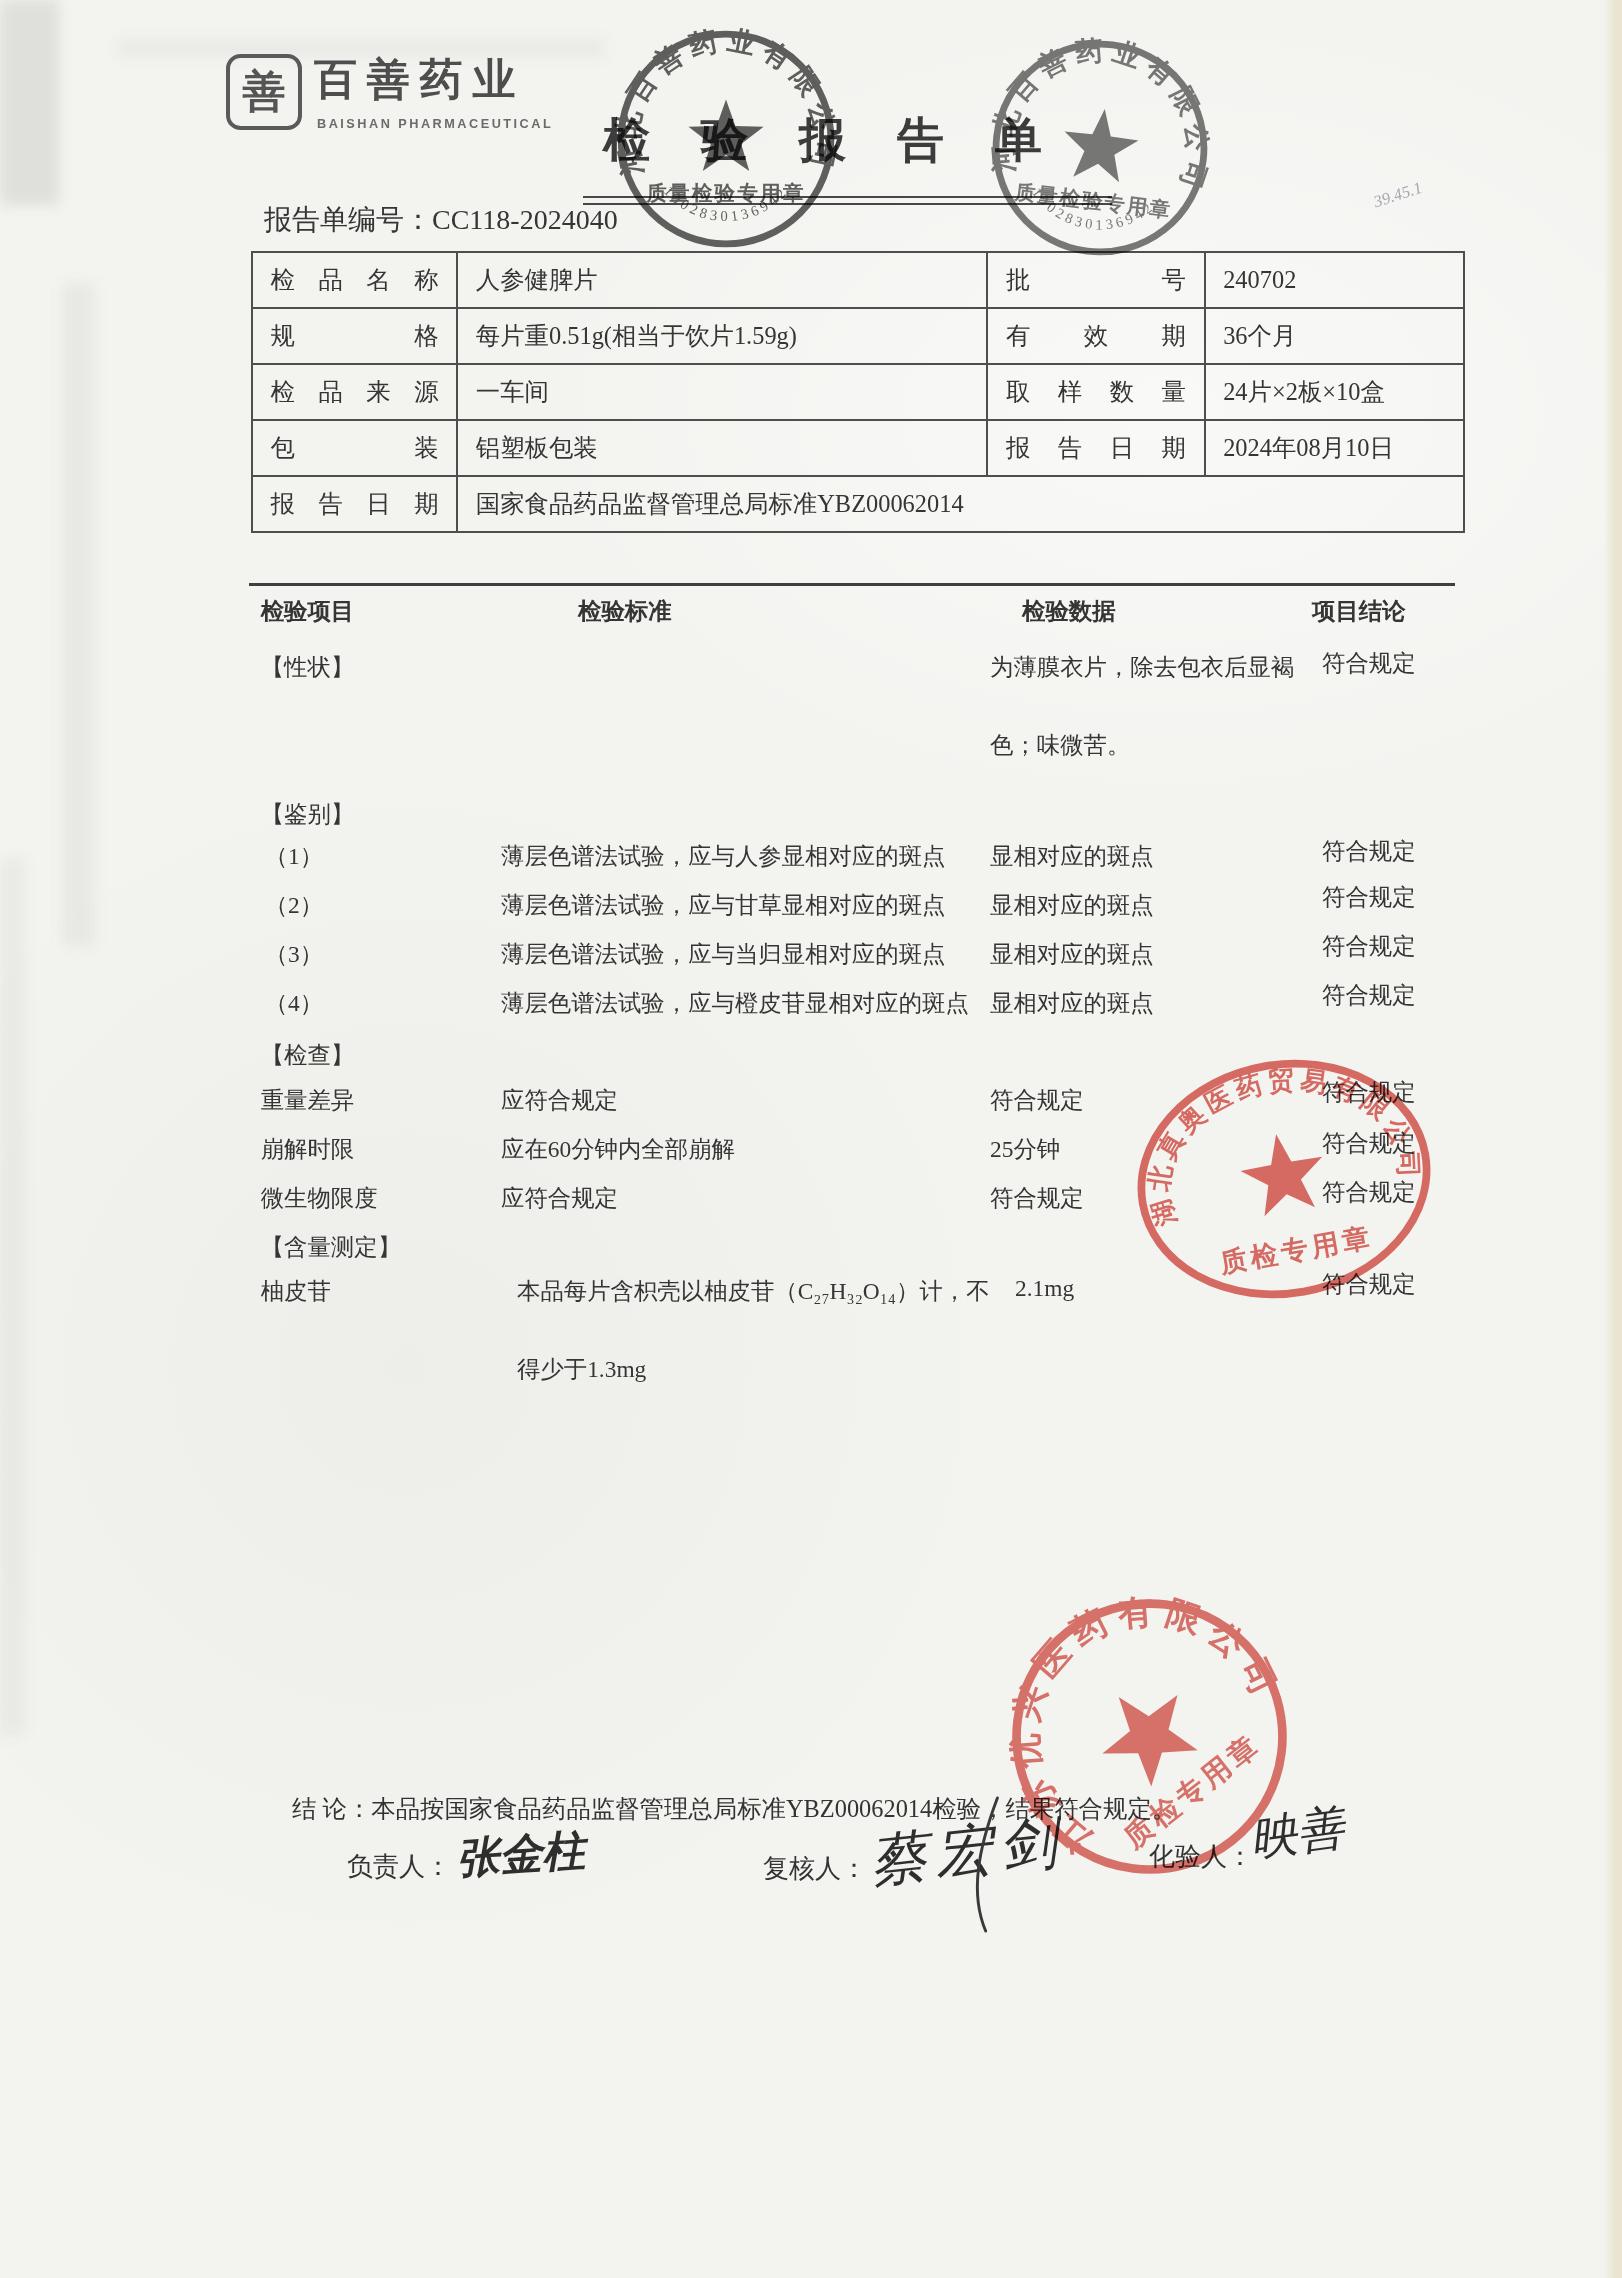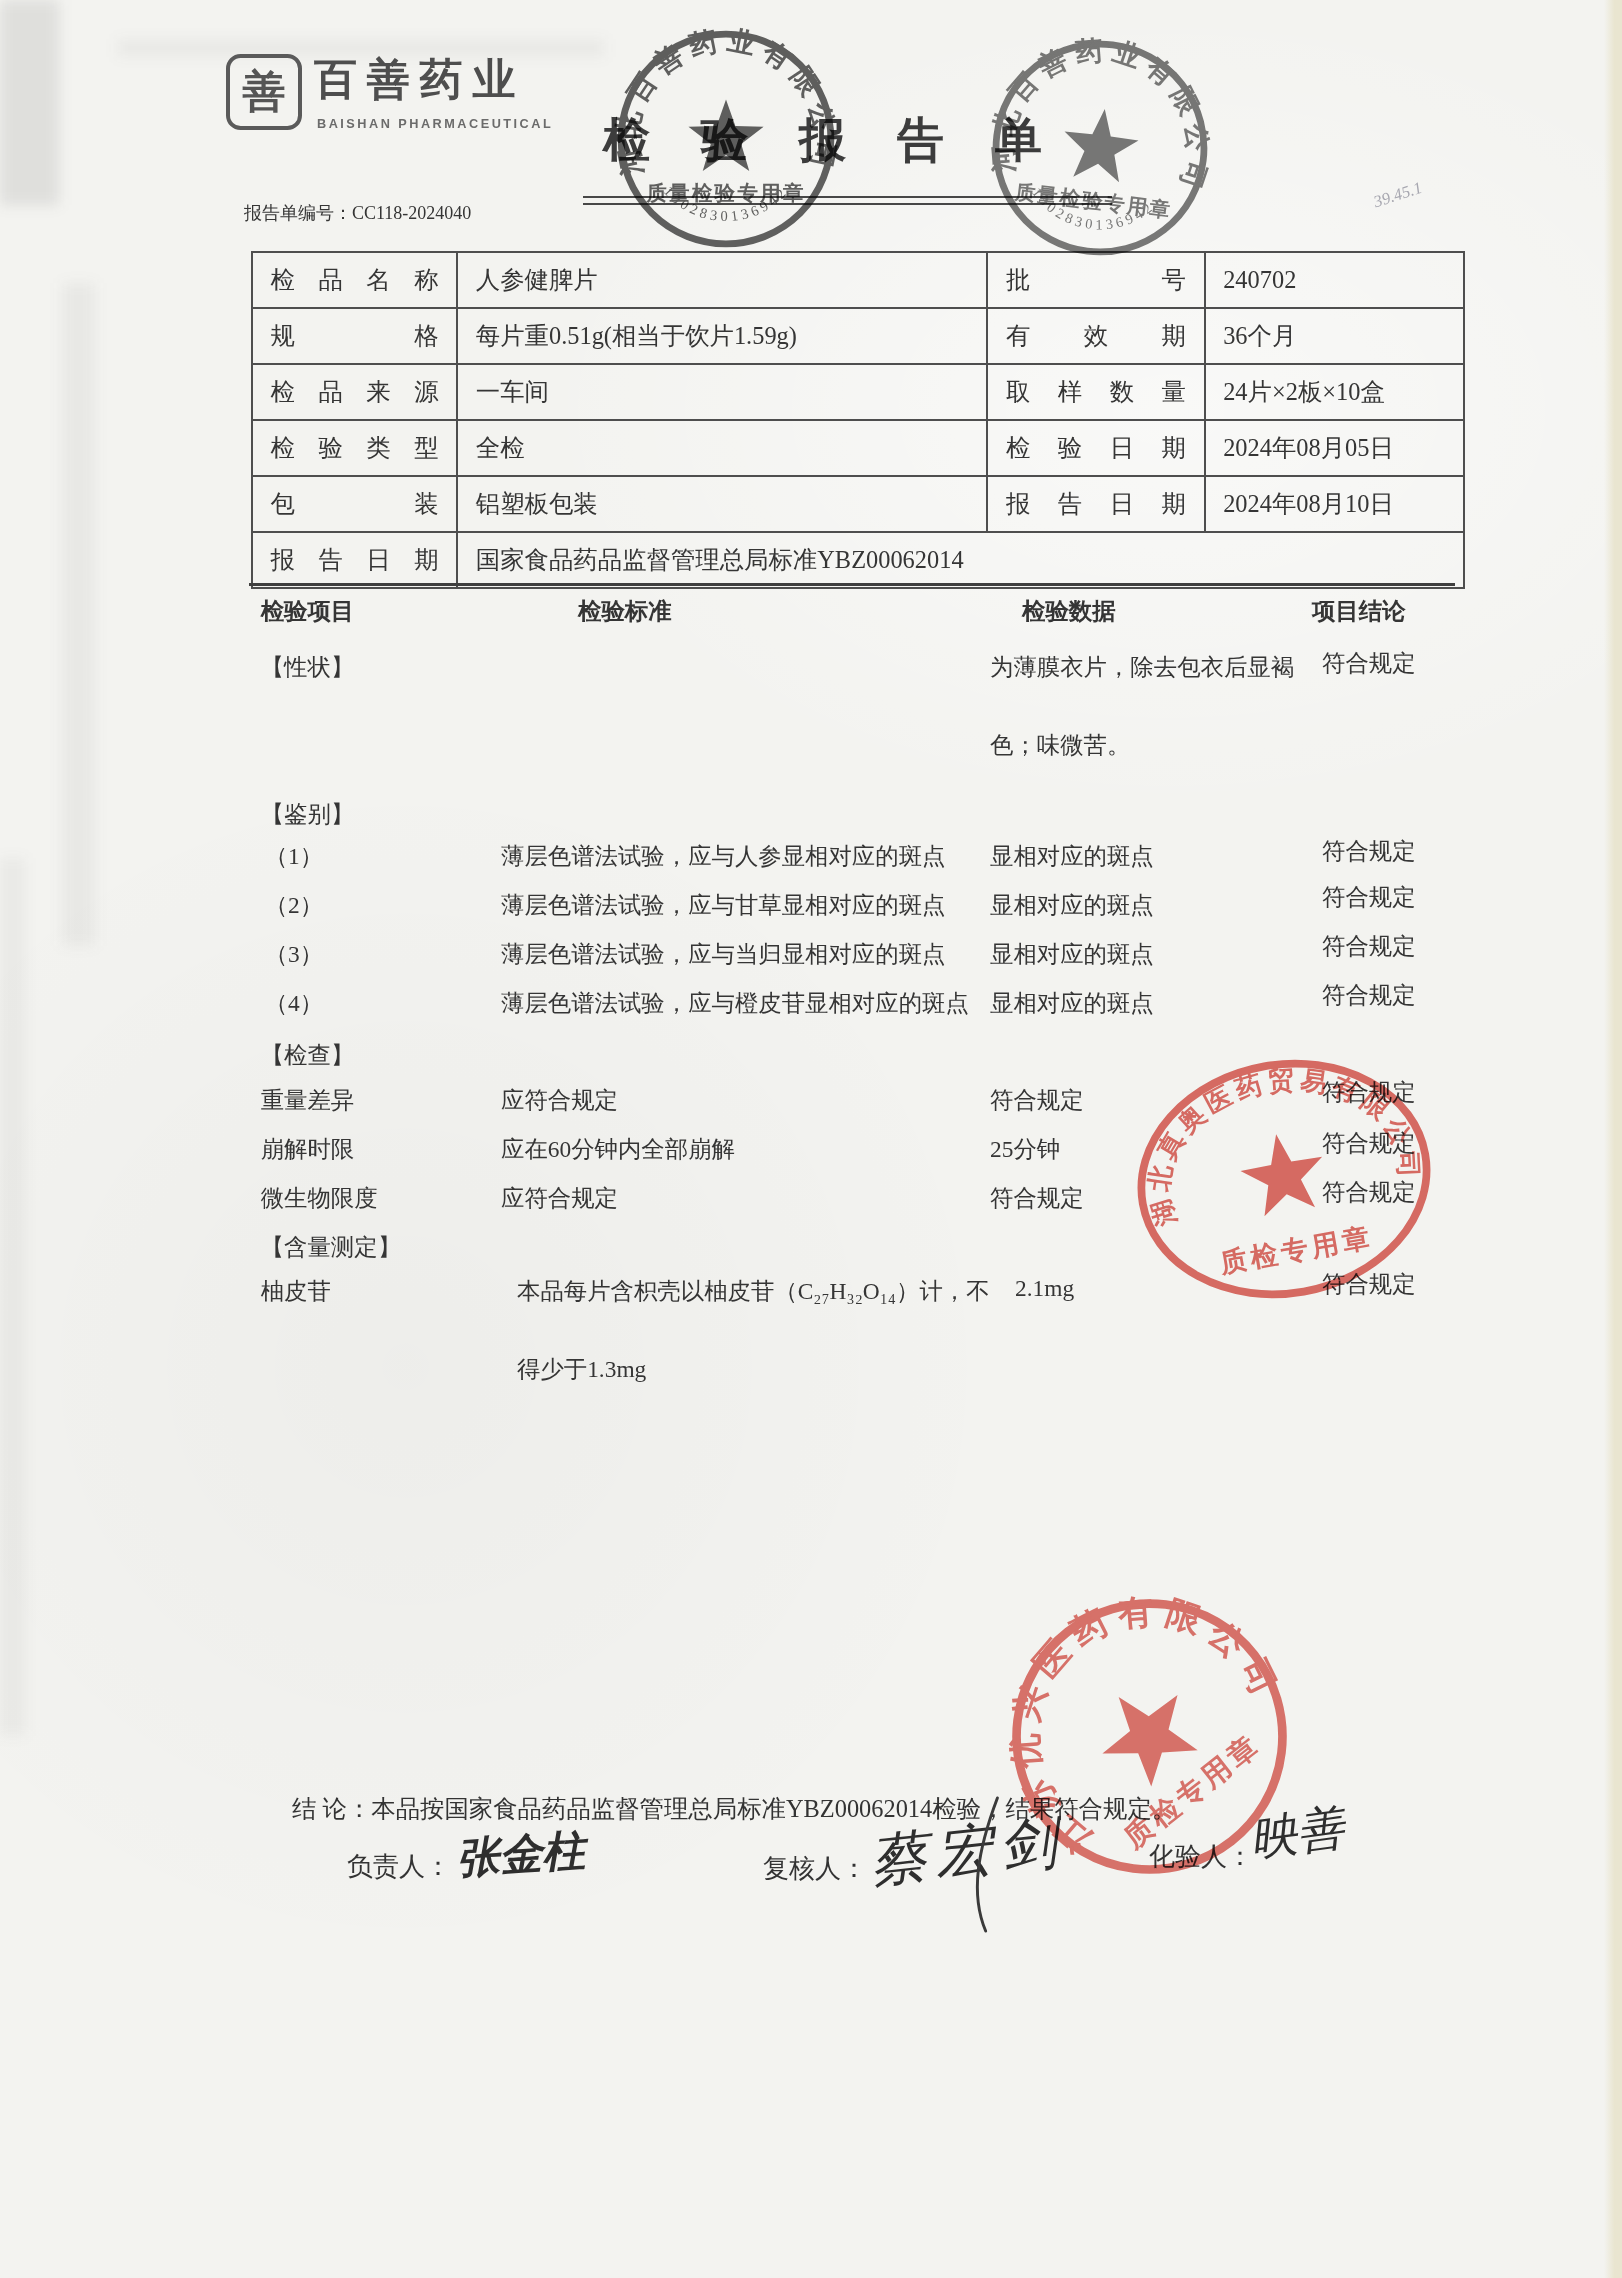--- a/index.html
+++ b/index.html
@@ -26,21 +26,21 @@
     font-size:43px;font-weight:bold;color:#555;}
   .logo-cn{position:absolute;left:314px;top:51px;font-size:43px;font-weight:bold;letter-spacing:9.8px;color:#4e4e4e;
     font-family:"Liberation Sans","DejaVu Sans",sans-serif;}
   .logo-en{position:absolute;left:317px;top:105px;font-size:12.7px;font-weight:bold;letter-spacing:2.5px;color:#6b6b6b;
     font-family:"Liberation Sans","DejaVu Sans",sans-serif;margin-top:12px;}
   
   .doc-title{position:absolute;left:603px;top:109px;font-size:47px;font-weight:bold;letter-spacing:51px;
     color:#3c3c3c;white-space:nowrap;}
   .title-underline{position:absolute;left:583px;top:196px;width:529px;height:4.9px;
     border-top:2.9px solid #474747;border-bottom:2px solid #474747;}
-  .report-no{position:absolute;left:244px;top:201px;font-size:18px;color:#353535;}
+  .report-no{position:absolute;left:264px;top:201px;font-size:28px;color:#353535;}
   .pencil-note{position:absolute;left:1373px;top:185px;font-size:16.6px;color:#a7a7b0;
     transform:rotate(-18deg);font-style:italic;}
   
   .info-table{position:absolute;left:251px;top:251px;border-collapse:collapse;table-layout:fixed;}
   .info-table td{border:2px solid #4e4e4e;height:54px;font-size:24.4px;color:#353535;
     padding:0 17.6px;vertical-align:middle;}
   .info-table{border:2.9px solid #4e4e4e;}
   .info-table td.lbl{width:168px;text-align:justify;text-align-last:justify;}
   .info-table td.val1{width:493px;margin-top:44px;}
   .info-table td.lbl2{width:180px;text-align:justify;text-align-last:justify;}
@@ -104,26 +104,20 @@
       <td class="lbl">规格</td>
       <td class="val1">每片重0.51g(相当于饮片1.59g)</td>
       <td class="lbl2">有效期</td>
       <td class="val2">36个月</td>
     </tr>
     <tr>
       <td class="lbl">检品来源</td>
       <td class="val1">一车间</td>
       <td class="lbl2">取样数量</td>
       <td class="val2">24片×2板×10盒</td>
-    </tr>
-    <tr>
-      <td class="lbl">检验类型</td>
-      <td class="val1">全检</td>
-      <td class="lbl2">检验日期</td>
-      <td class="val2">2024年08月05日</td>
     </tr>
     <tr>
       <td class="lbl">包装</td>
       <td class="val1">铝塑板包装</td>
       <td class="lbl2">报告日期</td>
       <td class="val2">2024年08月10日</td>
     </tr>
     <tr>
       <td class="lbl">报告日期</td>
       <td class="val1" colspan="3">国家食品药品监督管理总局标准YBZ00062014</td>

